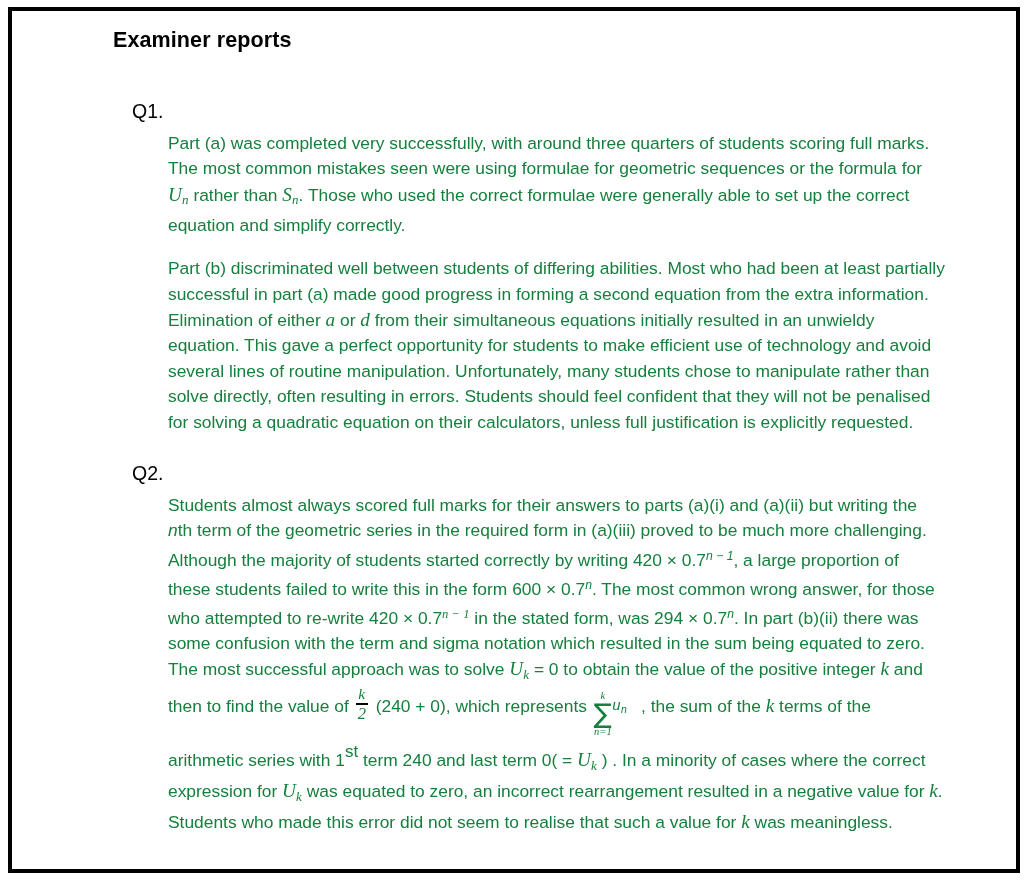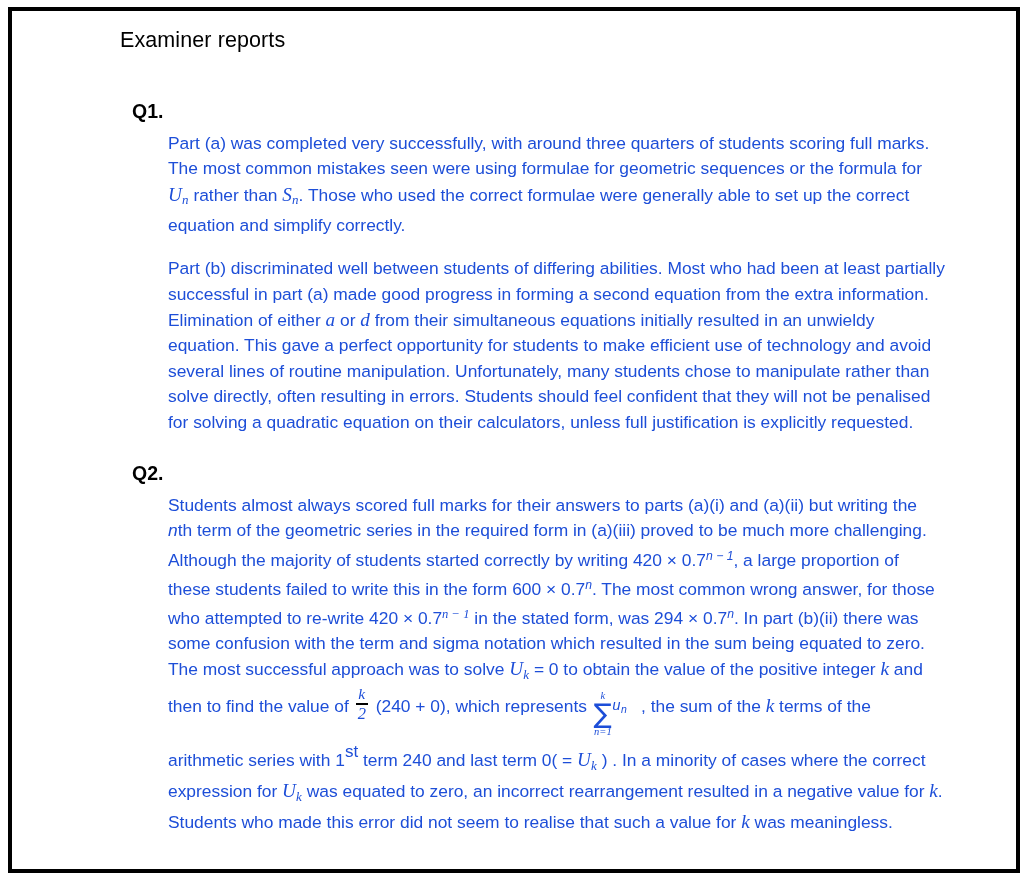--- a/index.html
+++ b/index.html
@@ -30,61 +30,61 @@
 
   #page-body {
     position: absolute;
     left: 0; top: 0; right: 0; bottom: 0;
     overflow: hidden;
   }
 
   
   .doc-title {
     position: absolute;
-    left: 108px;
+    left: 101px;
     top: 16px;
     font-size: 21.5px;
     line-height: 26px;
-    font-weight: normal;
+    font-weight: bold;
     letter-spacing: 0.1px;
     white-space: nowrap;
   }
 
   
   .question {
     position: absolute;
     left: 0;
     width: 100%;
   }
   #question-1 { top: 88px; }
   #question-2 { top: 450px; }
 
   .q-label {
     position: absolute;
     left: 120px;
     top: 0px;
     font-size: 19.5px;
     line-height: 24px;
-    font-weight: bold;
+    font-weight: normal;
     white-space: nowrap;
   }
 
   .q-body {
     position: absolute;
     left: 156px;
     top: 32px;
     width: 790px;
   }
 
   .para {
     font-size: 17.4px;
     line-height: 25.4px;
     text-align: left;
     margin: 0 12px 18px 0;
-    color: #1d4ed8;
+    color: #15803d;
   }
   .para:last-child { margin-bottom: 0; }
 
   
   
   .mi {
     font-family: "Liberation Serif", "DejaVu Serif", serif;
     font-style: italic;
     font-size: 19.2px;
   }

